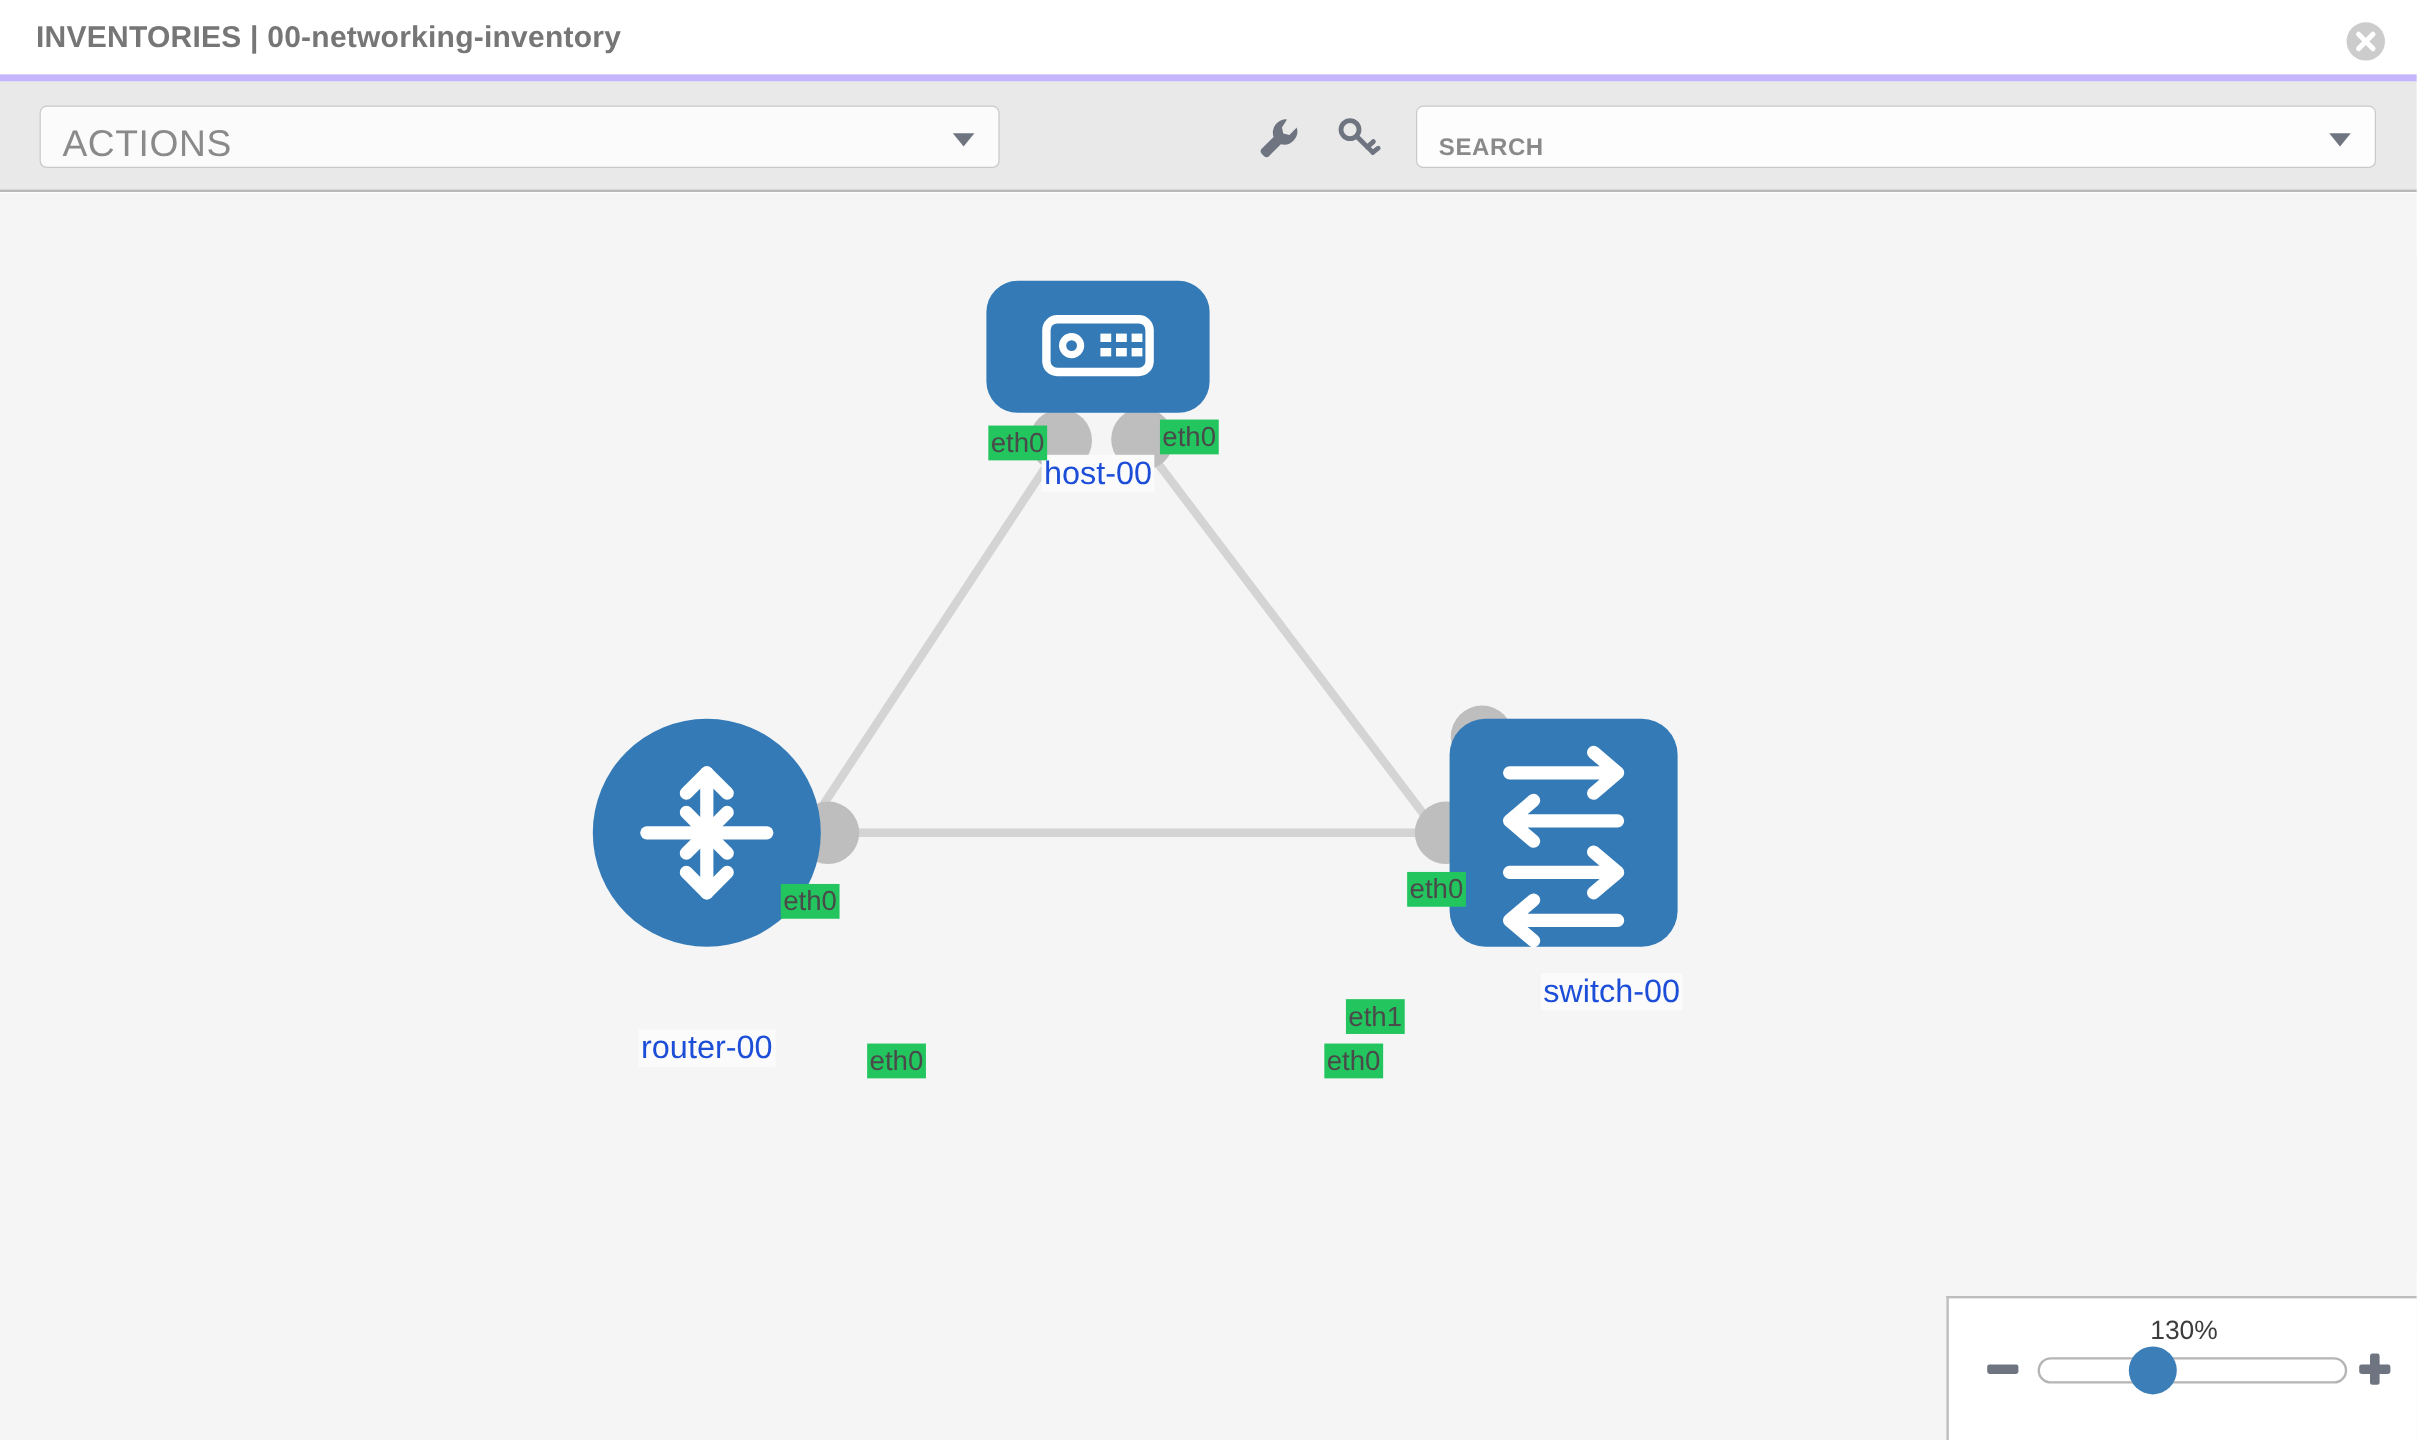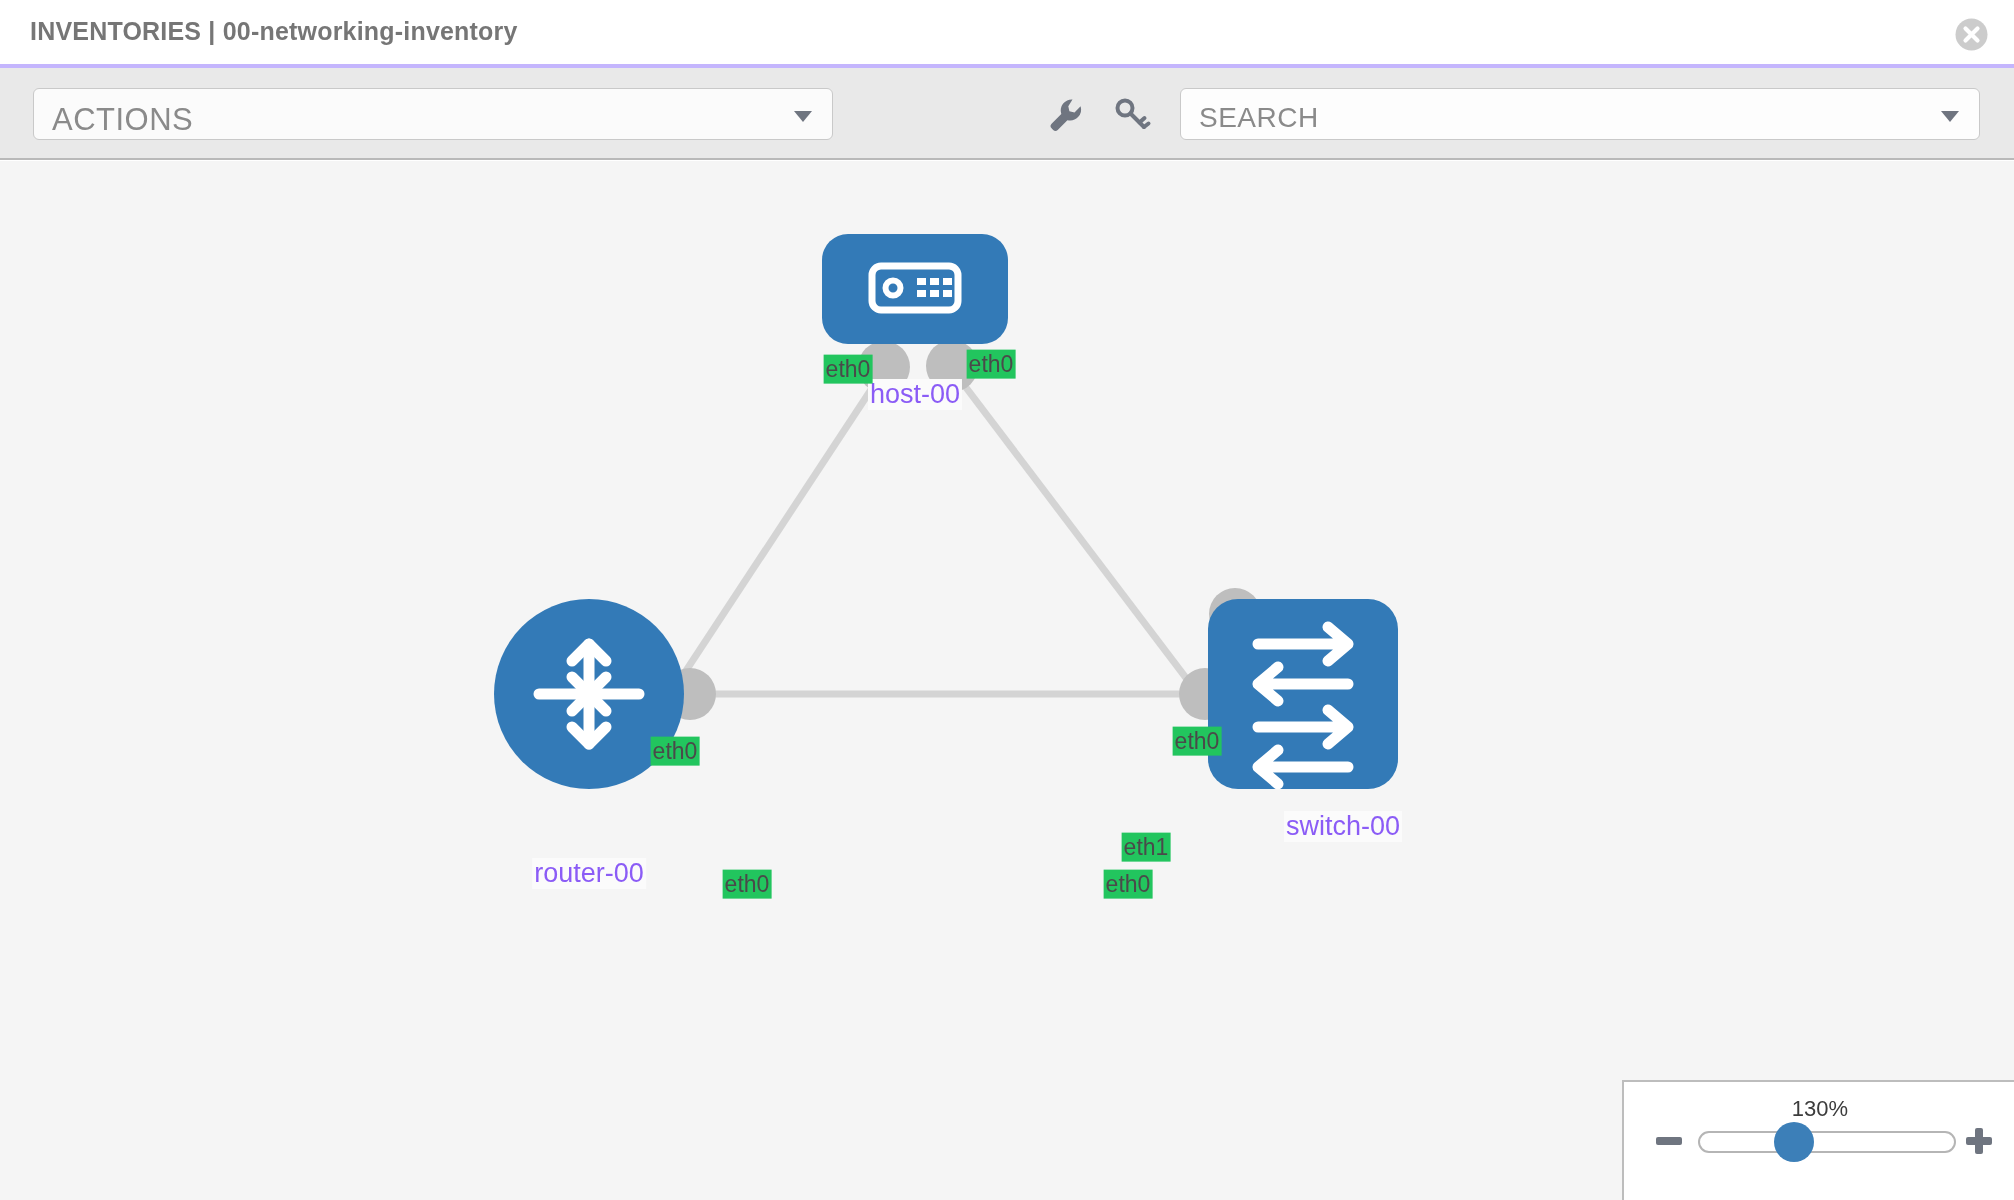--- a/index.html
+++ b/index.html
@@ -19,21 +19,21 @@
     background: #ffffff;
   }
 
   
   .header {
     position: absolute;
     left: 0; top: 0;
     width: 2014px;
     height: 68px;
     background: #ffffff;
-    border-bottom: 4px solid #c4b5fd;
+    border-bottom: 6px solid #c4b5fd;
   }
   .header-title {
     position: absolute;
     left: 30px;
     top: 17px;
     font-size: 25px;
     font-weight: bold;
     color: #767676;
     letter-spacing: 0.2px;
     white-space: nowrap;
@@ -101,24 +101,25 @@
     width: 800px;
     height: 52px;
     background: #fdfdfd;
     border: 1px solid #c9c9c9;
     border-radius: 6px;
     cursor: text;
   }
   .search-select .sel-label {
     position: absolute;
     left: 18px;
-    top: 13px;
-    font-size: 28px;
+    top: 23px;
+    font-size: 20px;
     color: #8a8a8a;
     letter-spacing: 0.5px;
+    font-weight: bold;
   }
 
   
   .canvas {
     position: absolute;
     left: 0; top: 161px;
     width: 2014px;
     height: 1039px;
     background: #f5f5f5;
     overflow: hidden;
@@ -127,21 +128,21 @@
     position: absolute;
     left: 0; top: 0;
     width: 2014px;
     height: 1039px;
   }
 
   
   .node-label {
     position: absolute;
     font-size: 27px;
-    color: #8b5cf6;
+    color: #1d4ed8;
     background: #fbfbfb;
     white-space: nowrap;
     transform: translate(-50%, 0);
     padding: 0 2px;
   }
   .iface-label {
     position: absolute;
     font-size: 23px;
     color: #4a4a4a;
     background: #22c55e;

